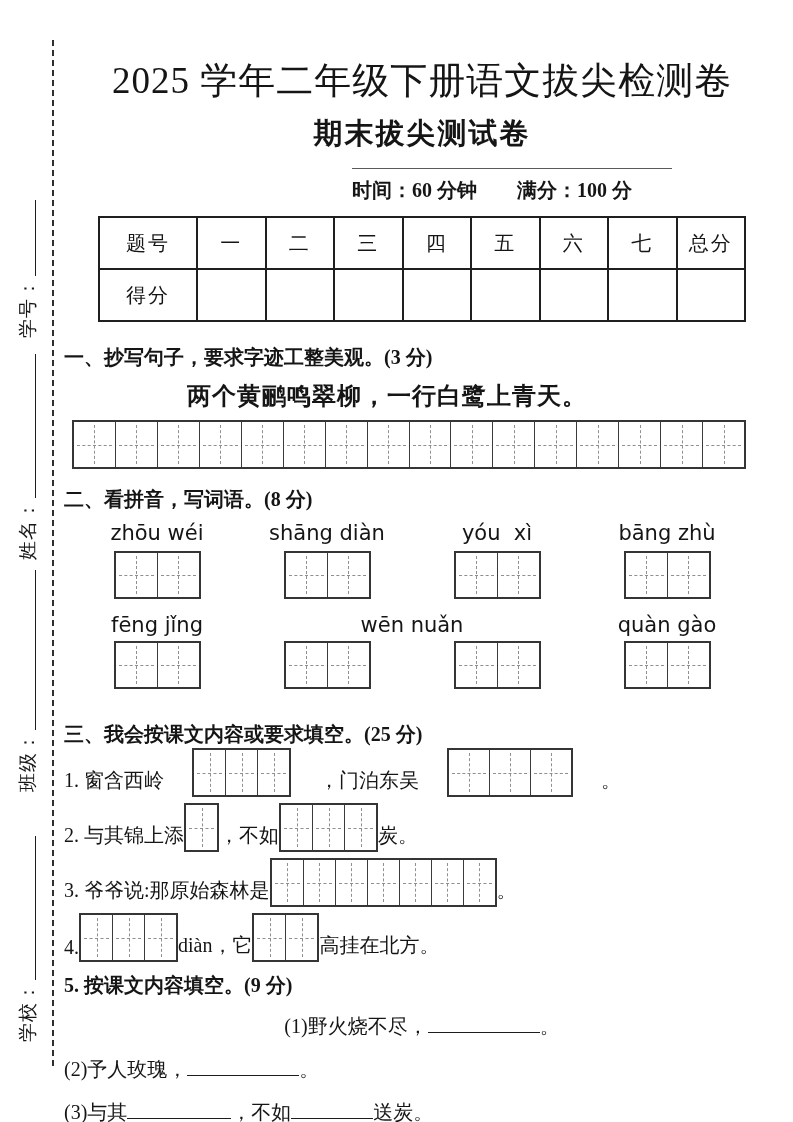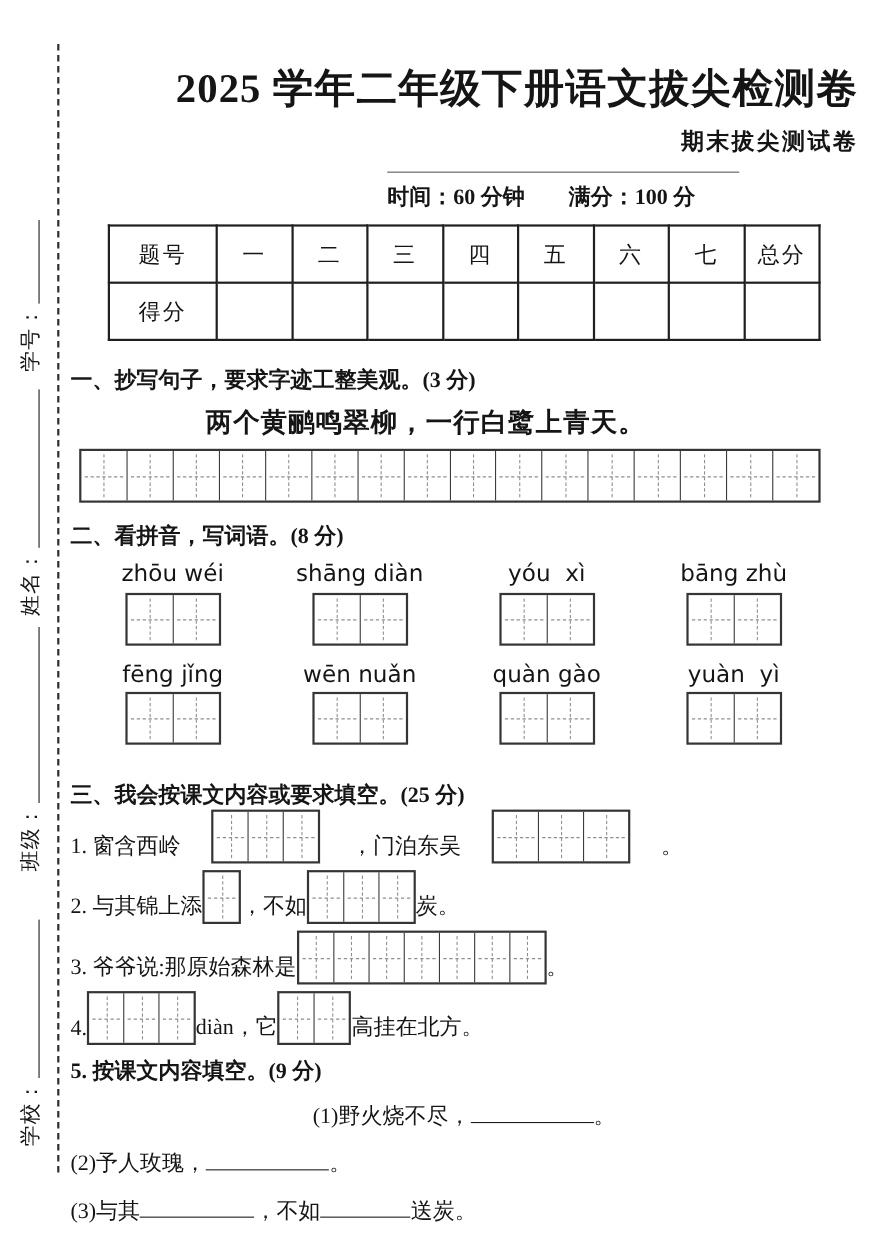--- a/index.html
+++ b/index.html
@@ -22,22 +22,22 @@
   }
   .side-item .side-line { flex:1; height:55%; border-bottom:1.7px solid #1d1d1d; margin-left:2px; }
   .side-0 { top:338px; width:138px; }
   .side-1 { top:560px; width:206px; }
   .side-2 { top:792px; width:222px; }
   .side-3 { top:1042px; width:206px; }
 
   
   .content { position:absolute; left:64px; top:0; width:716px; }
 
-  .title { margin:56px 0 0 0; text-align:right; font-size:37px; font-weight:bold; letter-spacing:1px; }
-  .subtitle { margin:8px 0 0 0; text-align:right; font-size:21px; font-weight:bold; letter-spacing:2px; }
+  .title { margin:56px 0 0 0; text-align:center; font-size:37px; font-weight:normal; letter-spacing:1px; }
+  .subtitle { margin:8px 0 0 0; text-align:center; font-size:29px; font-weight:bold; letter-spacing:2px; }
   .info-wrap { margin:14px 0 0 288px; }
   .info { display:inline-block; border-top:1.5px solid #5a5a5a; padding:8px 40px 0 0; font-size:20px; white-space:pre;font-weight:bold; }
 
   table.score-table {
     margin:12px 0 0 34px; border-collapse:collapse; table-layout:fixed;
     width:648px; font-size:20px;
   }
   table.score-table td { border:2px solid #1f1f1f; height:42px; text-align:center; padding:4px; letter-spacing:2px; }
   table.score-table td.c0 { width:88px; }
 
@@ -198,21 +198,20 @@
           <div class="cell"></div>
           <div class="cell"></div>
         </div>
       </div>
     </div>
 
     <div class="pinyin-row r2">
       <div class="pinyin-col">fēng jǐng</div>
       <div class="pinyin-col">wēn nuǎn</div>
       <div class="pinyin-col">quàn gào</div>
-      <div class="pinyin-col">yuàn  yì</div>
     </div>
     <div class="grid-row r2">
       <div class="grid-col">
         <div class="wgrid">
           <div class="cell"></div>
           <div class="cell"></div>
         </div>
       </div>
       <div class="grid-col">
         <div class="wgrid">

